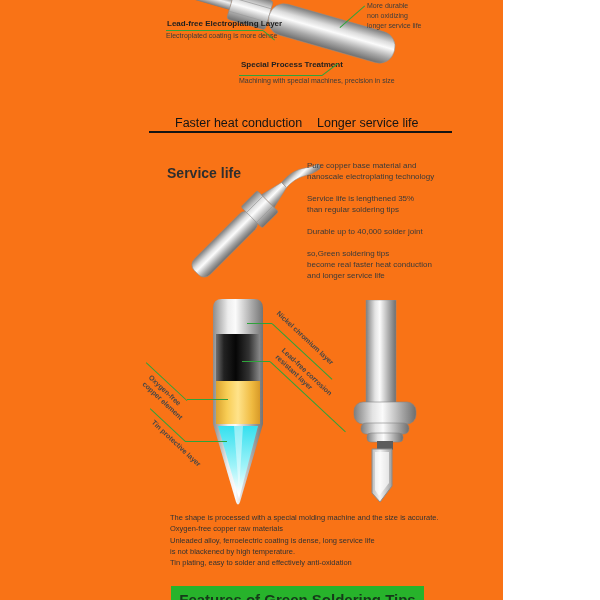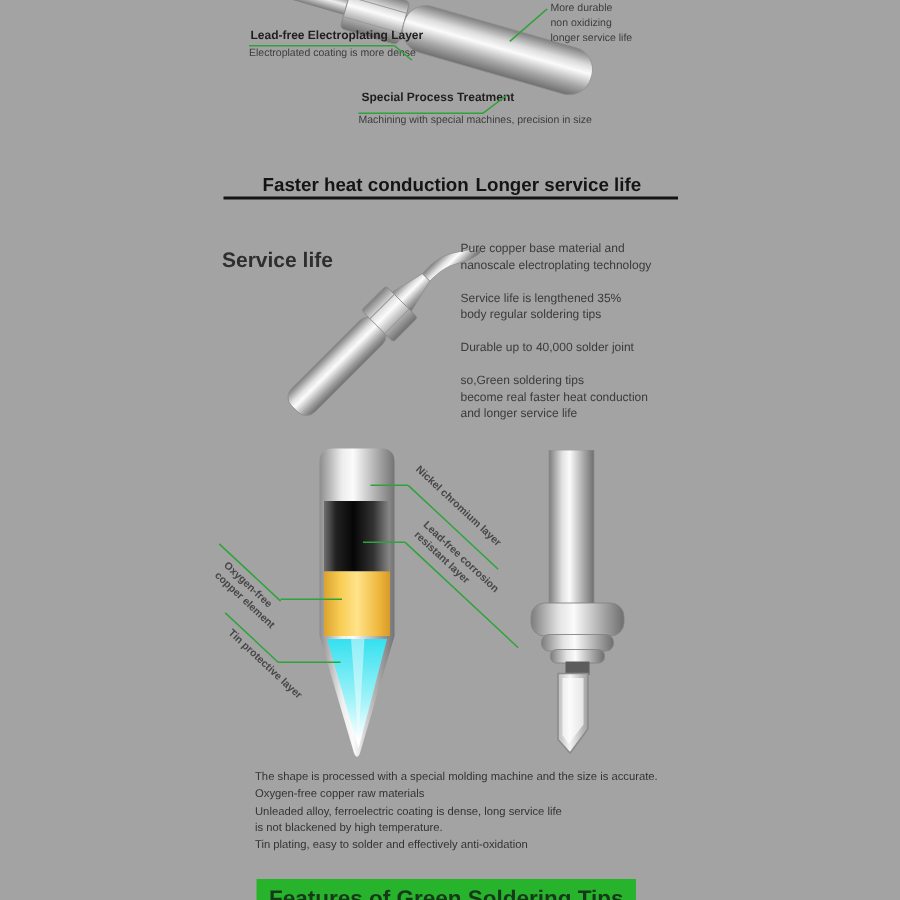--- a/index.html
+++ b/index.html
@@ -1,32 +1,32 @@
 <!DOCTYPE html>
 <html><head>
 <meta charset="utf-8">
 <style>
   html,body{margin:0;padding:0;background:#fff;}
-  .page{position:relative;width:600px;height:600px;overflow:hidden;background:#a3a3a3;
+  .page{position:relative;width:503px;height:600px;overflow:hidden;background:#f97316;
         font-family:"Liberation Sans",sans-serif;color:#333;}
   .abs{position:absolute;}
   
   .ann-title{font-size:8px;font-weight:bold;color:#1f1f1f;white-space:nowrap;}
   .ann-desc{font-size:7px;color:#3c3c3c;white-space:nowrap;}
   .ann-lines{font-size:7px;color:#3c3c3c;line-height:10px;white-space:nowrap;}
   
   .gline{position:absolute;height:1.4px;background:#2fa33b;transform-origin:0 50%;}
   
   .rlabel{position:absolute;font-size:7px;font-weight:600;color:#474747;line-height:9px;
           white-space:nowrap;transform-origin:0 0;transform:rotate(43deg);}
   
-  .hdr{font-size:12.5px;font-weight:bold;color:#141414;white-space:nowrap;}
+  .hdr{font-size:12.5px;font-weight:normal;color:#141414;white-space:nowrap;}
   .hdr-underline{position:absolute;left:149px;top:131px;width:303px;height:2px;background:#141414;}
   
-  .headline{font-size:14px;font-weight:600;color:#2e2e2e;line-height:17px;text-align:left;}
+  .headline{font-size:14px;font-weight:600;color:#2e2e2e;line-height:17px;text-align:center;}
   .bpara{font-size:8px;color:#3a3a3a;line-height:11px;margin:0 0 11px 0;white-space:nowrap;}
   
   .mline{font-size:7.5px;color:#333;line-height:11.3px;white-space:nowrap;}
   
   .banner{position:absolute;left:171px;top:586px;width:253px;height:30px;background:#27b32b;
           text-align:center;}
   .banner-text{font-size:15px;font-weight:bold;color:#16391a;padding-top:5px;white-space:nowrap;}
 </style>
 </head>
 <body>
@@ -102,21 +102,21 @@
     </g>
   </svg>
 
   <div class="abs" style="left:307px;top:160px">
     <div class="bpara">
       <div>Pure copper base material and</div>
       <div>nanoscale electroplating technology</div>
     </div>
     <div class="bpara">
       <div>Service life is lengthened 35%</div>
-      <div>body regular soldering tips</div>
+      <div>than regular soldering tips</div>
     </div>
     <div class="bpara">
       <div>Durable up to 40,000 solder joint</div>
     </div>
     <div class="bpara">
       <div>so,Green soldering tips</div>
       <div>become real faster heat conduction</div>
       <div>and longer service life</div>
     </div>
   </div>

